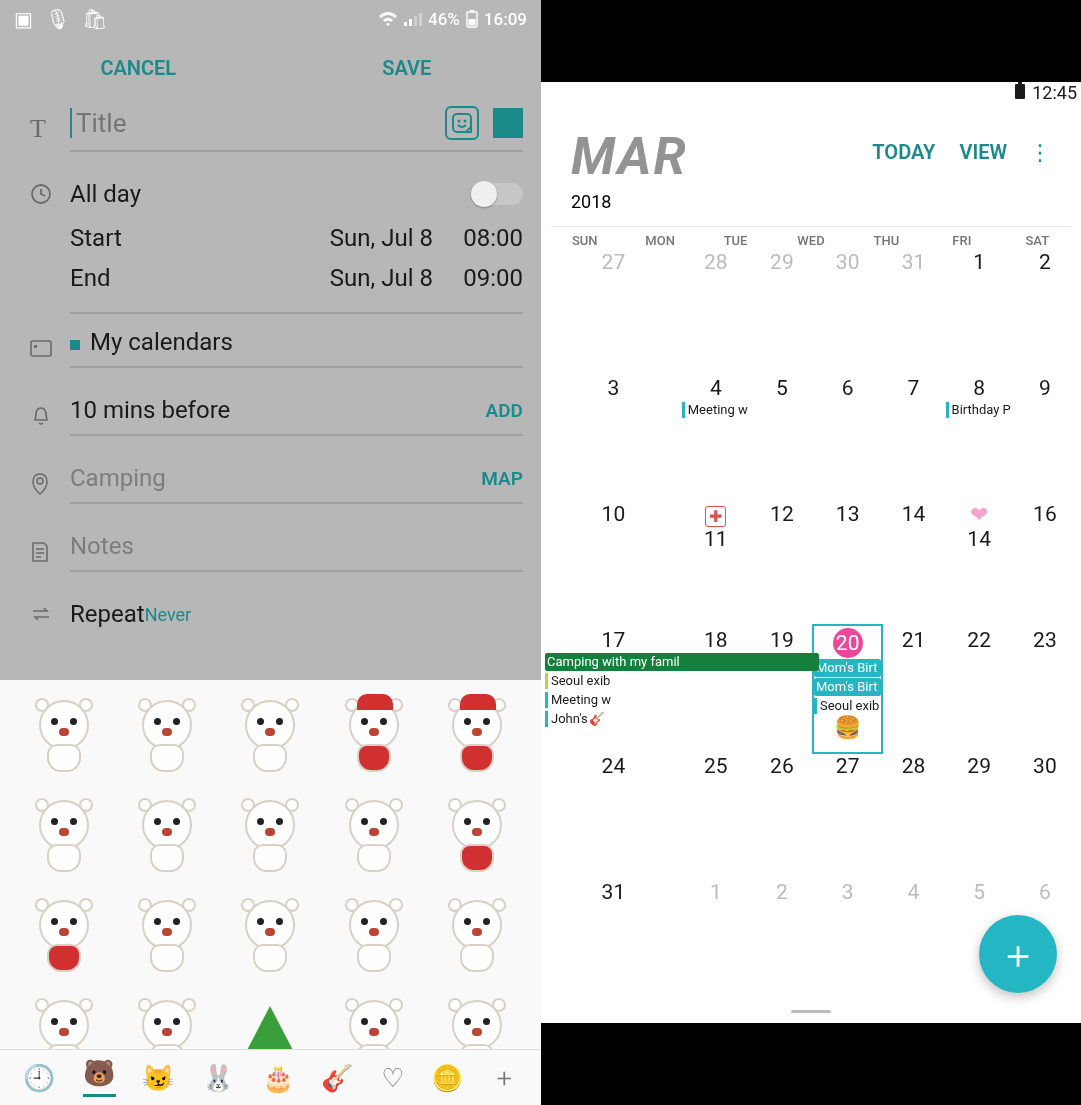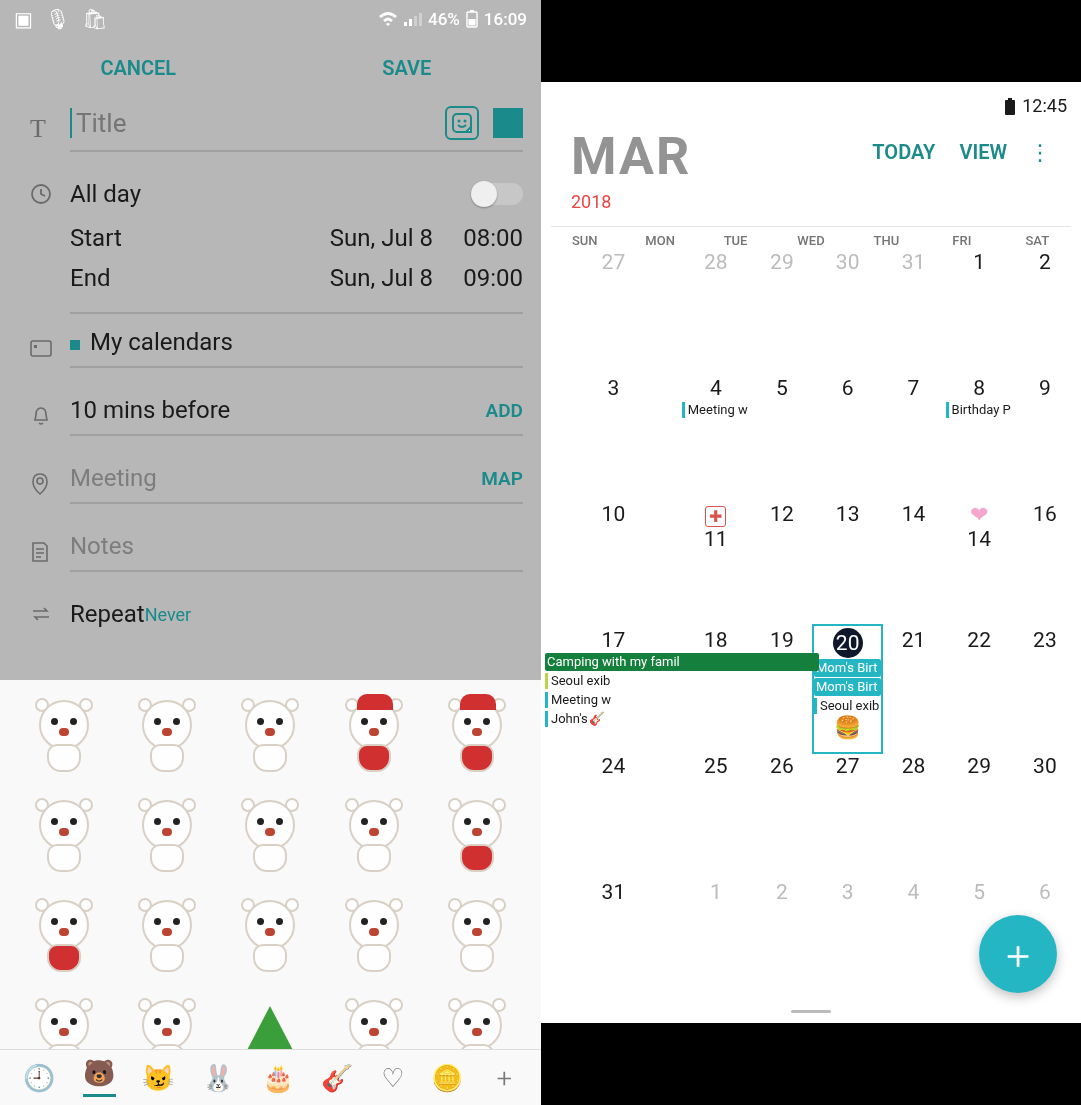--- a/index.html
+++ b/index.html
@@ -47,35 +47,35 @@
   .bear .nose { width:10px; height:8px; background:#b43; border-radius:4px; position:absolute; top:28px; left:26px; }
   .bear .body { width:34px; height:28px; background:#fefefe; border:2px solid #d8d0c4; border-radius:10px 10px 14px 14px; position:absolute; bottom:0; left:14px; }
   .bear .cap { width:36px; height:16px; background:#d03030; border-radius:10px 10px 0 0; position:absolute; top:-6px; left:14px; }
   .bear .shirt { background:#d03030; }
   .sticker-tabs { height:56px; border-top:1px solid #ddd; display:flex; align-items:center; justify-content:space-around; padding:0 10px; }
   .tab-icon { font-size:26px; color:#787878; }
   .tab-icon.active { border-bottom:3px solid #1b8a8a; padding-bottom:6px; }
 
   
   .right-app { background:#fff; flex:1; margin-top:82px; margin-bottom:82px; display:flex; flex-direction:column; position:relative; }
-  .status-bar-right { height:34px; display:flex; align-items:flex-end; justify-content:flex-end; padding:0 14px; font-size:18px; color:#1a1a1a; gap:6px; }
+  .status-bar-right { height:34px; display:flex; align-items:flex-start; justify-content:flex-end; padding:0 4px; font-size:18px; color:#1a1a1a; gap:6px; }
   .cal-header { display:flex; align-items:flex-start; padding:10px 30px 0 30px; }
   .month-block { flex:1; }
-  .month-name { font-size:52px; font-weight:700; letter-spacing:2px; color:#939393; }
-  .year-txt { font-size:18px; color:#ef4444; margin-top:4px; }
+  .month-name { font-size:52px; font-weight:700; letter-spacing:2px; color:#939393;font-style:italic; }
+  .year-txt { font-size:18px; color:#000000; margin-top:4px; }
   .hdr-btn { color:#1b8a8a; font-size:20px; font-weight:600; margin-left:24px; padding-top:14px; }
   .hdr-menu { color:#1b8a8a; font-size:22px; margin-left:22px; padding-top:14px; }
   .divider-h { height:1px; background:#e6e6e6; margin:14px 10px 0 10px; }
   .dow-row { display:grid; grid-template-columns:repeat(7,1fr); padding:6px 6px 0 6px; }
   .dow-cell { text-align:center; font-size:13px; color:#757575; font-weight:500; }
   .cal-grid { flex:1; display:grid; grid-template-columns:repeat(7,1fr); grid-template-rows:repeat(6,1fr); padding:0 4px; }
   .day-cell { position:relative; padding-top:2px; }
   .day-num { text-align:center; font-size:21px; color:#1a1a1a; }
   .day-num.out { color:#bcbcbc; }
-  .day-num.today { background:#0f172a; color:#fff; width:30px; height:30px; border-radius:50%; display:flex; align-items:center; justify-content:center; margin:0 auto; }
+  .day-num.today { background:#ec4899; color:#fff; width:30px; height:30px; border-radius:50%; display:flex; align-items:center; justify-content:center; margin:0 auto; }
   .cell-today { border:2px solid #25b6c4; margin:-2px; }
   .ev-chip { font-size:13px; color:#1a1a1a; white-space:nowrap; overflow:hidden; padding:0 2px; height:18px; line-height:18px; margin-top:1px; position:relative; }
   .ev-chip .bar { position:absolute; left:0; top:1px; bottom:1px; width:3px; }
   .ev-chip.pad { padding-left:6px; }
   .ev-chip.fill { color:#fff; border-radius:2px; }
   .cell-icon { text-align:center; font-size:22px; }
   .fab { position:absolute; right:24px; bottom:30px; width:78px; height:78px; background:#25b6c4; border-radius:50%; display:flex; align-items:center; justify-content:center; color:#fff; font-size:40px; font-weight:300; box-shadow:0 4px 12px rgba(0,0,0,0.25); }
   .handle { width:40px; height:3px; background:#bbb; border-radius:2px; margin:6px auto 10px auto; }
 
   svg { display:block; }
@@ -193,21 +193,21 @@
       </div>
 
       <div class="field-row">
         <div class="field-icon">
           <svg width="20" height="24" viewBox="0 0 20 24">
               <path d="M10 2 Q17 2 17 10 Q17 16 10 22 Q3 16 3 10 Q3 2 10 2 Z" fill="none" stroke="#6b6b6b" stroke-width="1.6"></path>
               <circle cx="10" cy="9" r="3" fill="none" stroke="#6b6b6b" stroke-width="1.6"></circle>
             </svg>
         </div>
         <div class="field-main" style="flex-direction:row;align-items:center;">
-          <span class="field-label placeholder">Meeting</span>
+          <span class="field-label placeholder">Camping</span>
           <span class="right-action">MAP</span>
         </div>
       </div>
 
       <div class="field-row">
         <div class="field-icon">
           <svg width="20" height="22" viewBox="0 0 20 22">
               <path d="M3 2 H14 L17 5 V20 H3 Z" fill="none" stroke="#6b6b6b" stroke-width="1.6"></path>
               <path d="M6 8 H14 M6 12 H14 M6 16 H11" stroke="#6b6b6b" stroke-width="1.4"></path>
             </svg>

